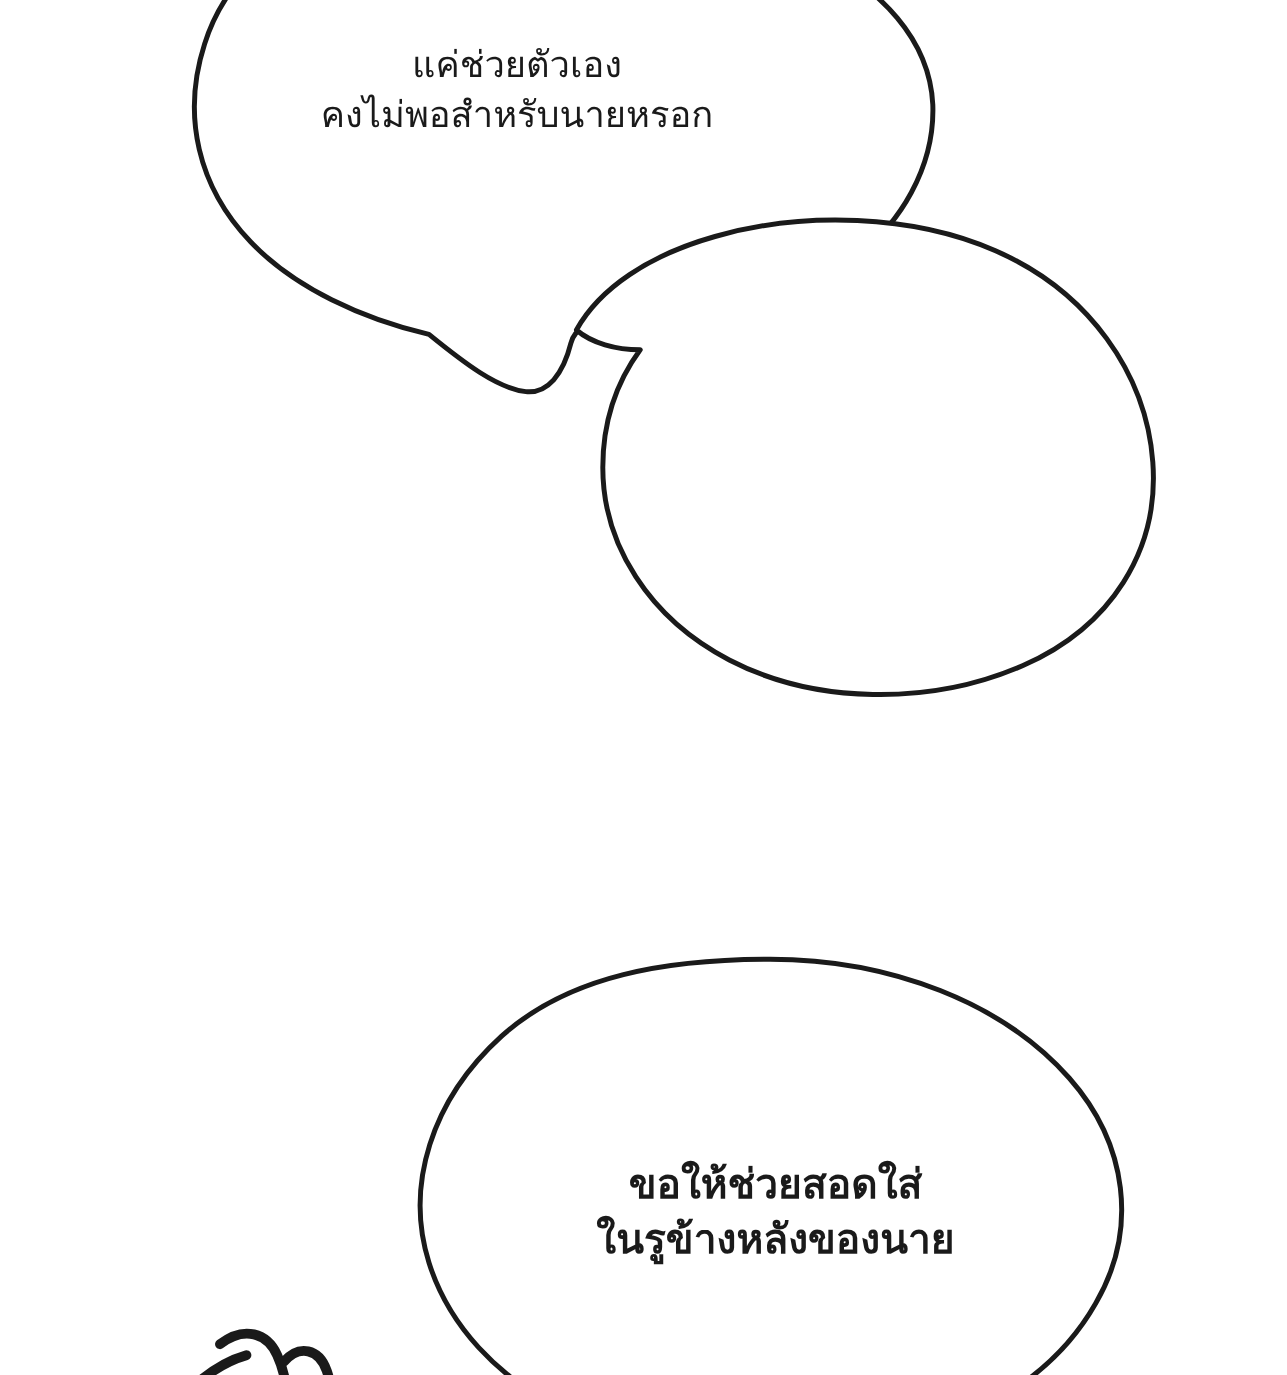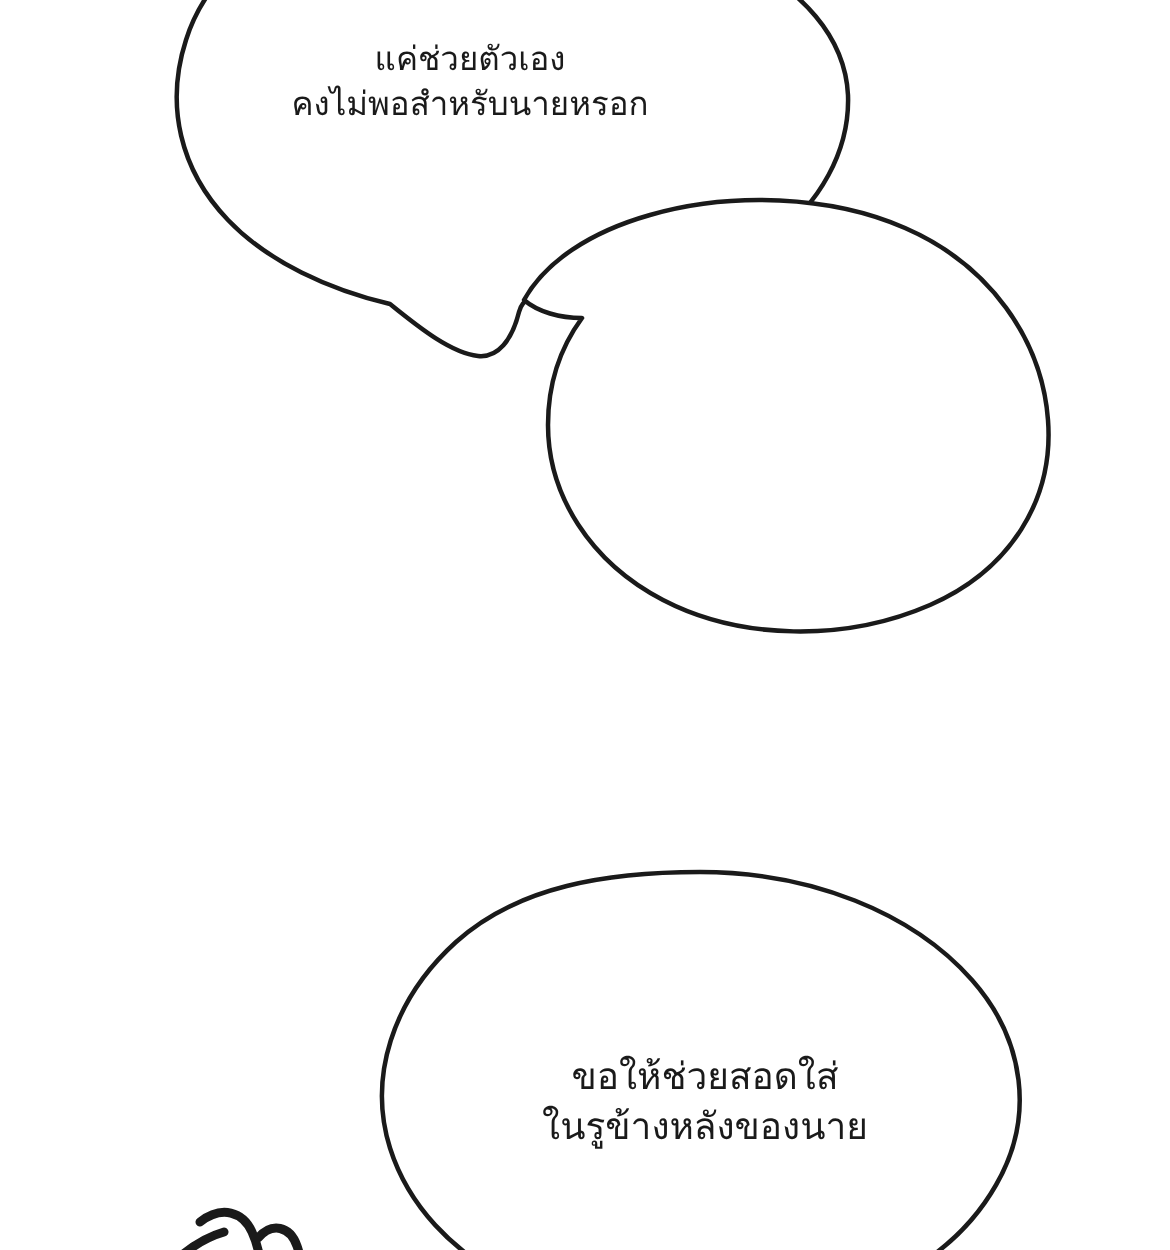--- a/index.html
+++ b/index.html
@@ -43,21 +43,21 @@
     left: 600px;
     top: 272px;
     width: 450px;
     font-size: 33px;
   }
   #text-bottom {
     left: 420px;
     top: 1052px;
     width: 570px;
     font-size: 37px;
-    font-weight: normal;
+    font-weight: bold;
   }
 </style>
 </head>
 <body>
 
 <div id="page">
 
   <svg class="bubble-layer" viewBox="0 0 1170 1250" xmlns="http://www.w3.org/2000/svg">
 
     <path d="M 742 -40

